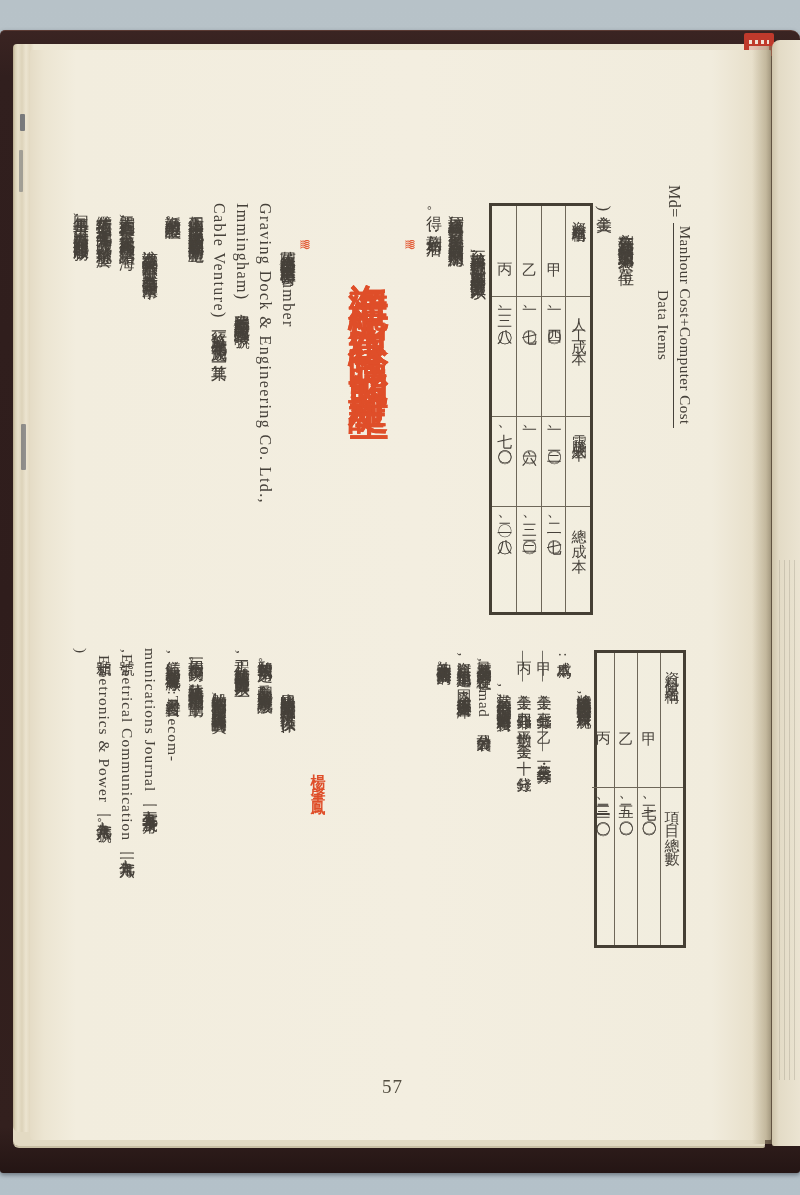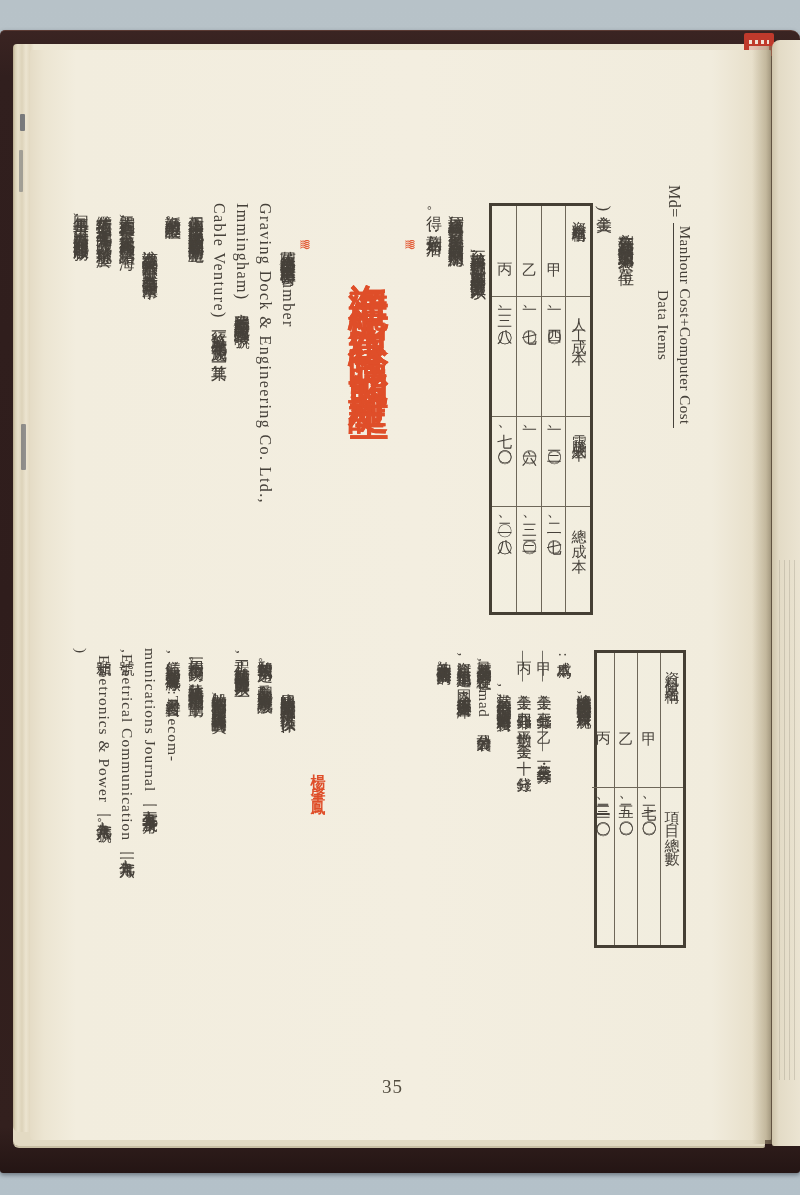--- a/index.html
+++ b/index.html
@@ -248,18 +248,18 @@
       
     <div class="vline">　　英國水無線公司向漢保造船工程公司(Humber</div><div class="vline">Graving Dock &amp; Engineering Co. Ltd.,</div><div class="vline">Immingham)定造的最新海纜船「水線冒險」號(</div><div class="vline">Cable Venture)行將於一九七七年初完成。其第一</div><div class="vline">個工作將被用以完成由委內瑞拉至金絲雀羣島間新型電</div><div class="vline">話海纜的敷設工程。</div><div class="vline">　　該海纜全長約六千三百餘公里,含有全晶體潛水幫</div><div class="vline">電器約五百四十具,系統容量爲一八四〇個電話路,海</div><div class="vline">纜佈放工作預定一九七七年五月間完成,全系統可望於</div><div class="vline">同年十月十二日,亦卽哥倫布紀念日開放服務。</div></div>
   </div>
 
   <div class="vblock" id="blockD">
     <div class="contents">
       
     <div class="vline">　　水線冒險號將設有封閉式水線工作甲板,以供操作</div><div class="vline">和裝載幫電器之用。爲配合最新型大容量海纜系統敷設</div><div class="vline">工程,該船裝載幫電器的能力達五百具以上。</div><div class="vline">　　船的造價約爲三百萬英鎊,另加裝置特種設備的費</div><div class="vline">用約一百萬英鎊。此特種設備包括線型佈纜機,電子助</div><div class="vline">航儀,和新型交流發電廠等。(參考資料:Telecom-</div><div class="vline">munications Journal 一九七五年十月號及十一月</div><div class="vline">號,Eleetrical Communication 一九七六年一月</div><div class="vline">號和 Eleetronics &amp; Power 一九七六年八月號。</div><div class="vline">)</div></div>
   </div>
 
-  <div class="pageno">35</div>
+  <div class="pageno">57</div>
 </div>
 
 <div class="gutter"></div>
 <div class="opposite"></div>
 <div class="ghost-text"></div>
 
 </body></html>

